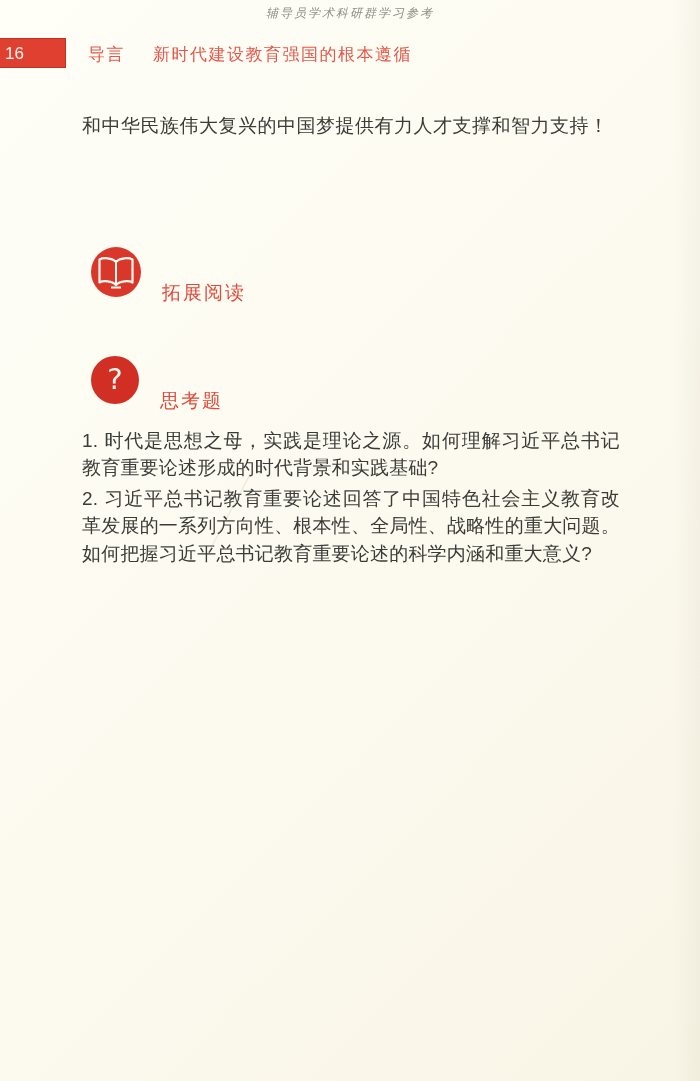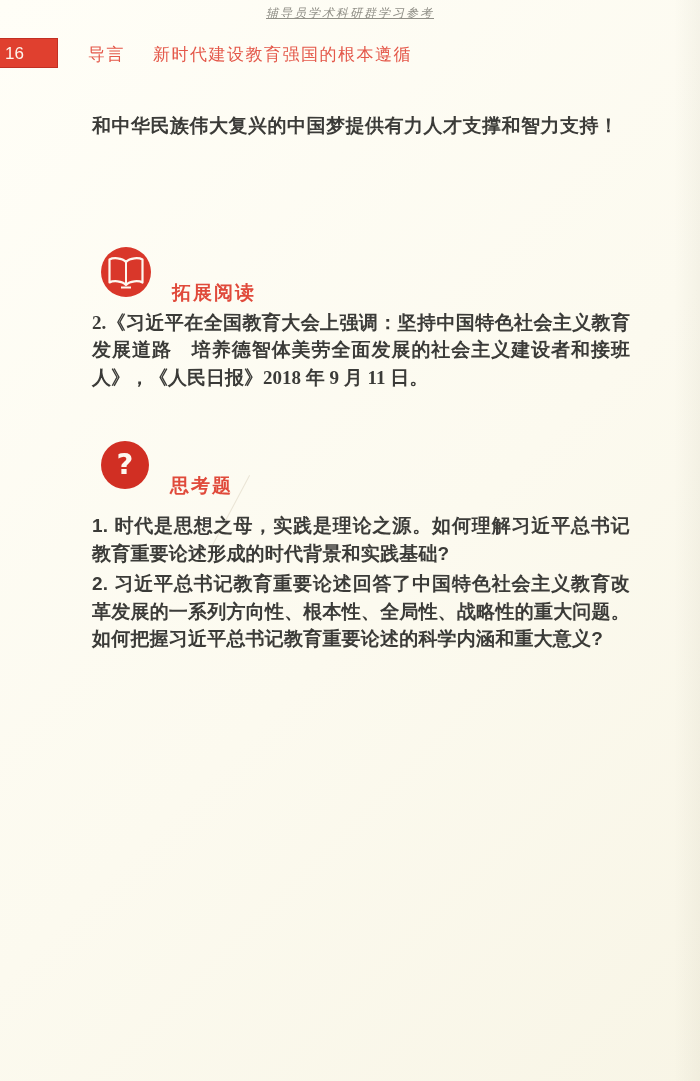--- a/index.html
+++ b/index.html
@@ -18,25 +18,24 @@
     pointer-events:none;
   }
   .watermark{
     position:absolute;top:5px;left:0;right:0;
     text-align:center;
     font-family:"DejaVu Serif","Liberation Serif",serif;
     font-style:italic;
     font-size:12px;
     letter-spacing:2px;
     color:#8f8e86;
-    text-decoration:underline;
   }
   .page-num-block{
     position:absolute;top:38px;left:0;
-    width:58px;height:30px;
+    width:66px;height:30px;
     background:#e0402f;
     border:1px solid #c23023;
     border-left:none;
     box-sizing:border-box;
     display:flex;align-items:center;
   }
   .page-num{
     font-family:"Liberation Sans","DejaVu Sans",sans-serif;
     font-size:17px;color:#fdf6ee;
     padding-left:5px;line-height:1;
@@ -44,21 +43,21 @@
   .chapter-heading{
     position:absolute;top:43px;left:88px;
     font-family:"Liberation Sans","DejaVu Sans",sans-serif;
     font-size:17px;
     color:#e4584a;
     letter-spacing:1.5px;
     white-space:nowrap;
   }
   .chapter-heading .chapter-label{margin-right:28px;}
   .content{
-    position:absolute;top:112px;left:92px;width:538px;font-weight:bold;
+    position:absolute;top:112px;left:82px;width:538px;
   }
   .content p{
     margin:0;
     font-size:19px;
     line-height:27.5px;
     text-align:justify;
     text-indent:0;
   }
   p.intro{letter-spacing:0.5px;}
   .section-head{
@@ -121,21 +120,20 @@
           <circle cx="26" cy="26" r="25" fill="#d9372a"></circle>
           <path d="M26 16 C22 11.5, 13 11.5, 9.5 13.5 L9.5 36.5 C13 34.5, 22 34.5, 26 39
                    C30 34.5, 39 34.5, 42.5 36.5 L42.5 13.5 C39 11.5, 30 11.5, 26 16 Z" fill="none" stroke="#fdf8f0" stroke-width="2.2" stroke-linejoin="round"></path>
           <line x1="26" y1="16" x2="26" y2="39" stroke="#fdf8f0" stroke-width="2"></line>
           <line x1="21" y1="41.5" x2="31" y2="41.5" stroke="#fdf8f0" stroke-width="2"></line>
         </svg>
       </span>
       <span class="section-title">拓展阅读</span>
     </div>
 
-    <p class="reading-item second">2.《习近平在全国教育大会上强调：坚持中国特色社会主义教育发展道路　培养德智体美劳全面发展的社会主义建设者和接班人》，《人民日报》2018 年 9 月 11 日。</p>
 
     <div class="section-head questions-head">
       <span class="icon-wrap">
         <svg viewBox="0 0 50 50" width="50" height="50" aria-hidden="true">
           <circle cx="25" cy="25" r="24" fill="#d12f23"></circle>
           <text x="25" y="33.5" text-anchor="middle" font-family="DejaVu Sans, Liberation Sans, sans-serif" font-size="29" fill="#fdf8f0">?</text>
         </svg>
       </span>
       <span class="section-title">思考题</span>
     </div>

